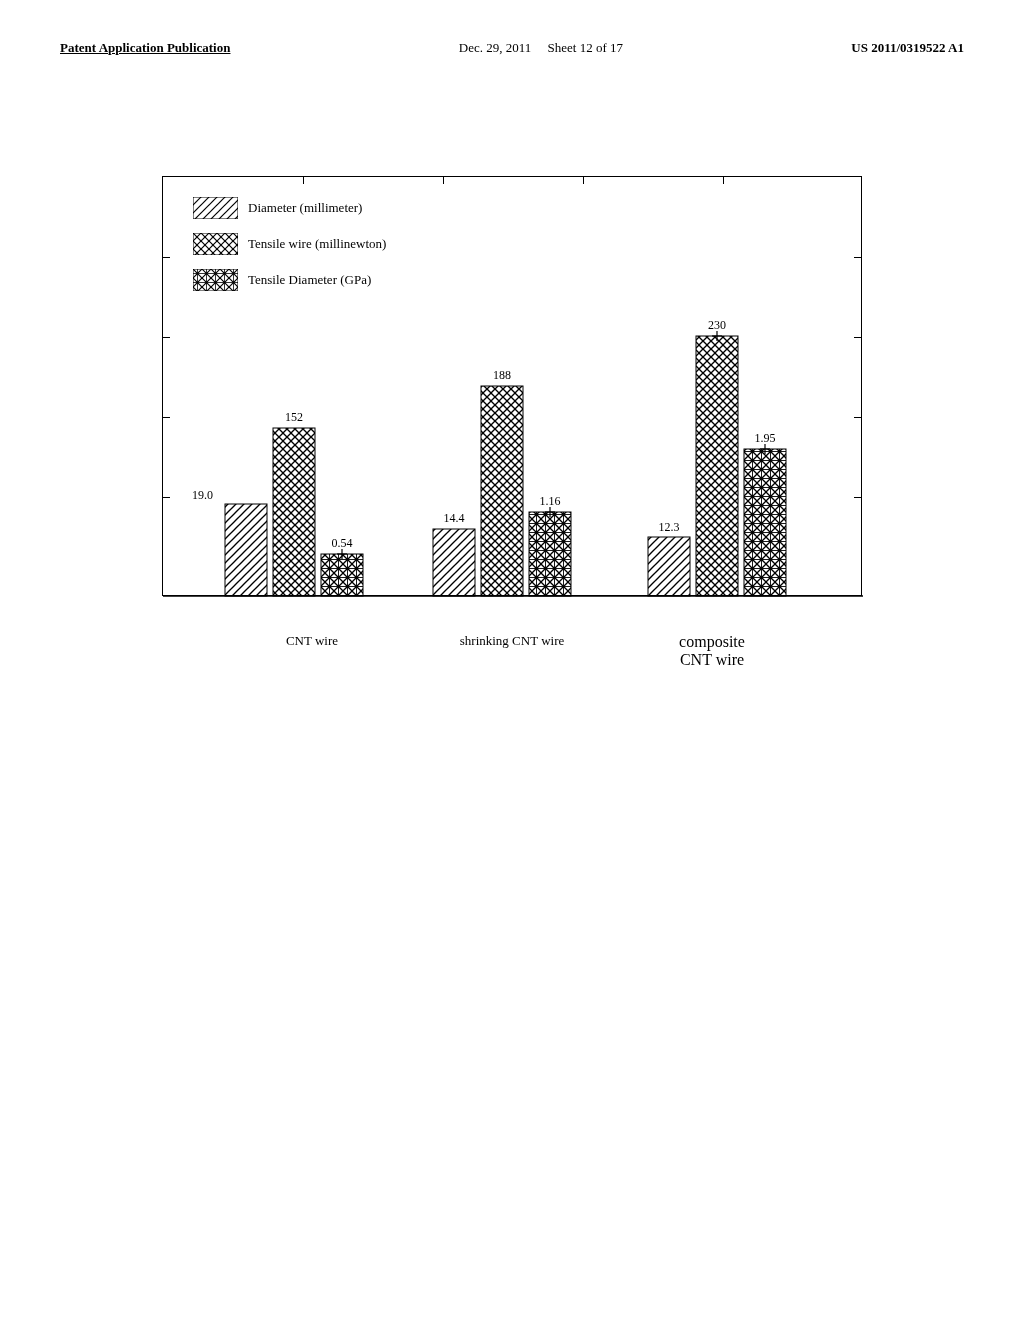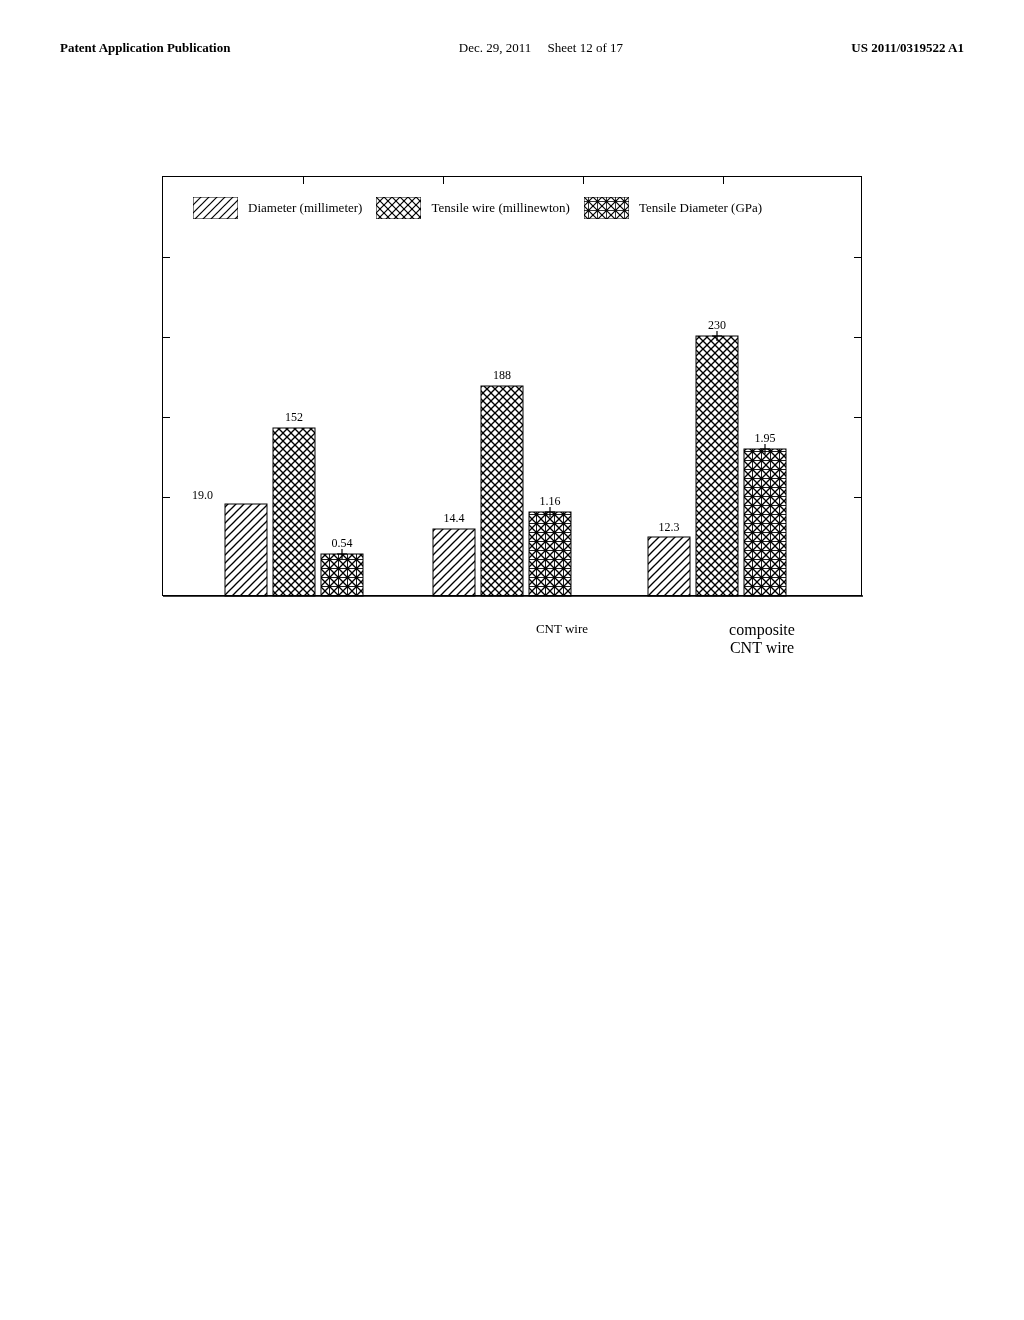--- a/index.html
+++ b/index.html
@@ -22,20 +22,21 @@
     .header {
       display: flex;
       justify-content: space-between;
       align-items: center;
       margin-bottom: 20px;
       font-size: 13px;
     }
 
     .header-left {
       font-weight: bold;
+      text-decoration: underline;
     }
 
     .header-center {
       text-align: center;
     }
 
     .header-right {
       font-weight: bold;
       text-align: center;
     }
@@ -80,21 +81,21 @@
       width: 8px;
       background: #000;
     }
 
     
     .legend {
       position: absolute;
       top: 20px;
       left: 30px;
       display: flex;
-      flex-direction: row;
+      flex-direction: column;
       gap: 14px;
     }
 
     .legend-item {
       display: flex;
       align-items: center;
       gap: 10px;
       font-size: 13px;
     }
 
@@ -247,21 +248,22 @@
 
         <line x1="602" y1="267" x2="602" y2="277" stroke="#000" stroke-width="1.2"></line>
         <line x1="597" y1="272" x2="607" y2="272" stroke="#000" stroke-width="1.2"></line>
 
         <line x1="554" y1="154" x2="554" y2="164" stroke="#000" stroke-width="1.2"></line>
         <line x1="549" y1="159" x2="559" y2="159" stroke="#000" stroke-width="1.2"></line>
       </svg>
 
     </div>
 
-    <div style="display:flex; justify-content:flex-end; width:700px; margin:0 auto; padding-top:25px;">
+    <div style="display:flex; justify-content:center; width:700px; margin:12px auto; padding-top:25px;">
       <div style="text-align:center; width:200px; font-size:13px;">CNT  wire</div>
+      <div style="text-align:center; width:200px; font-size:13px;">shrinking  CNT  wire</div>
       <div style="text-align:center; width:200px; font-size:16px; white-space:pre-line;">composite<br>CNT  wire</div>
     </div>
 
   </div>
 
 
 </div>
 
 </body></html>

